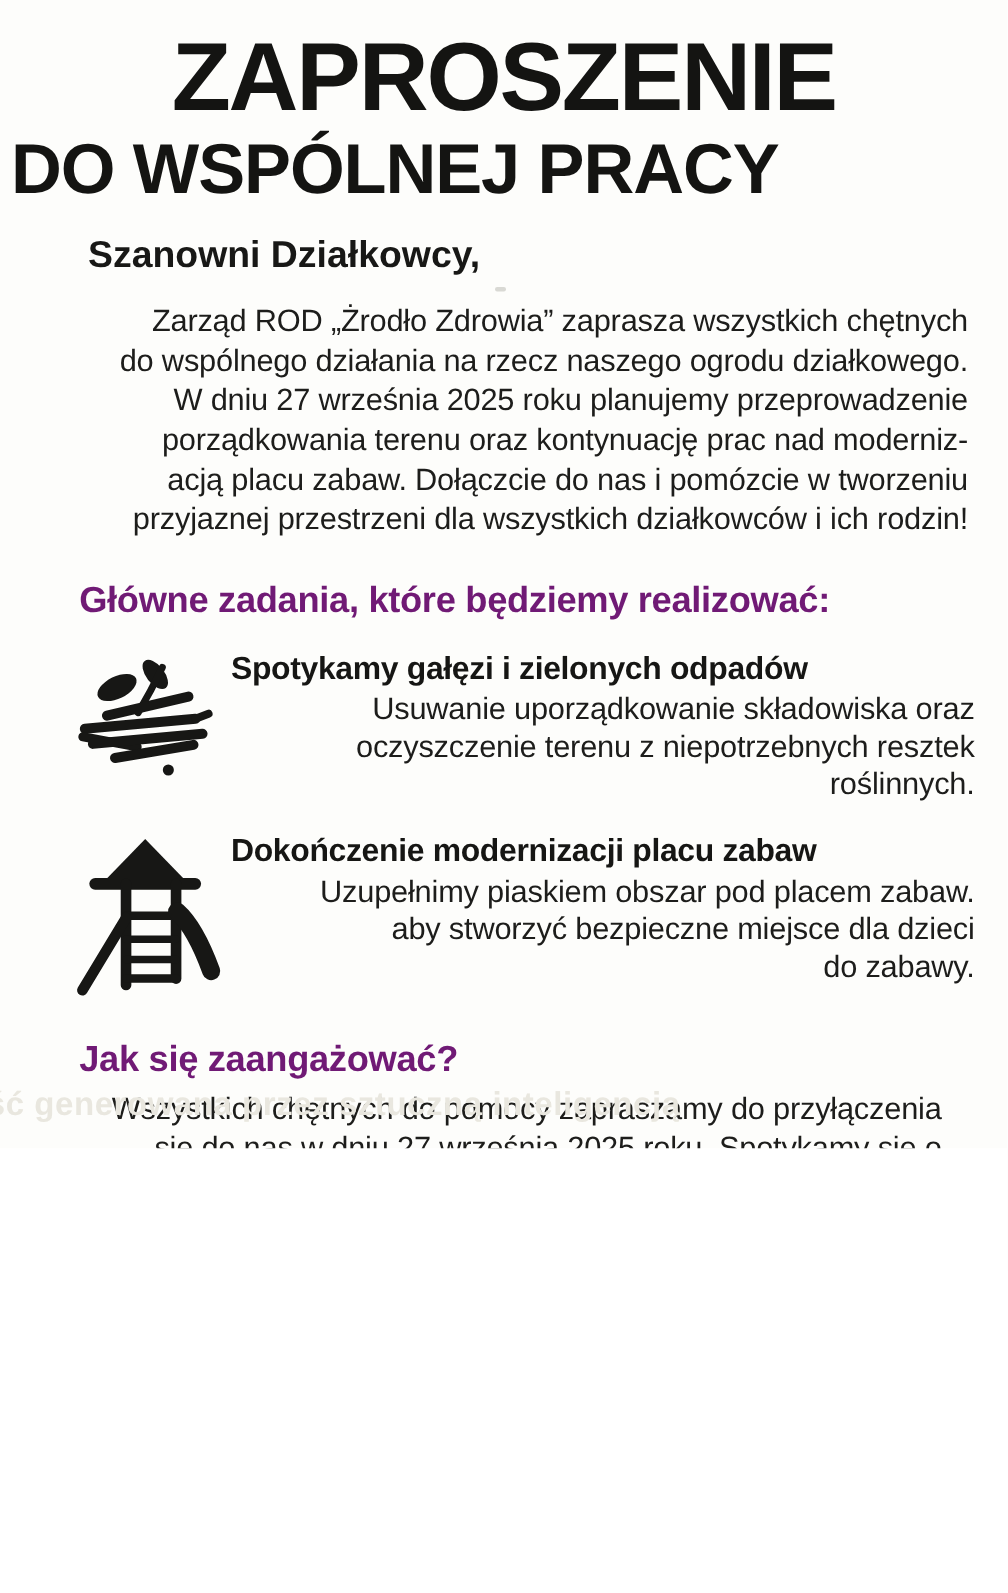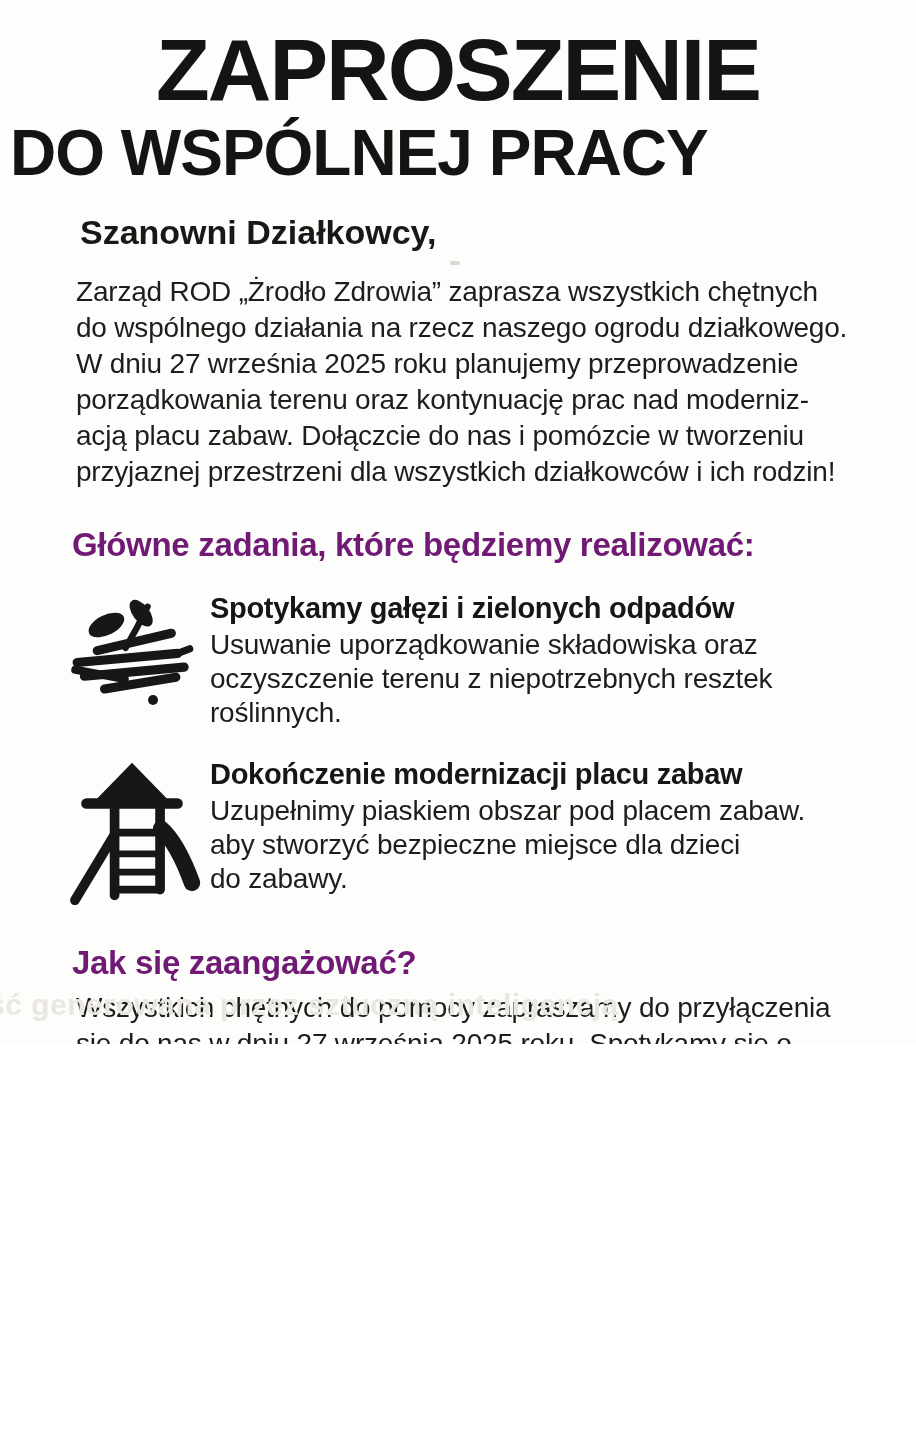--- a/index.html
+++ b/index.html
@@ -8,21 +8,21 @@
     position: relative;
     width: 916px;
     height: 1044px;
     margin: 0;
     background: #fdfdfb;
     color: #1b1b19;
     font-family: "Liberation Sans", "DejaVu Sans", sans-serif;
     overflow: hidden;
     box-sizing: border-box;
   }
-  .multiline { white-space: pre-line; }
+  .multiline { white-space: pre-line; text-align: right; }
 
   .title {
     margin: 26px 10px 0 10px;
     text-align: center;
     font-size: 88px;
     line-height: 1.0;
     font-weight: 800;
     letter-spacing: -2px;
     color: #141412;
   }

